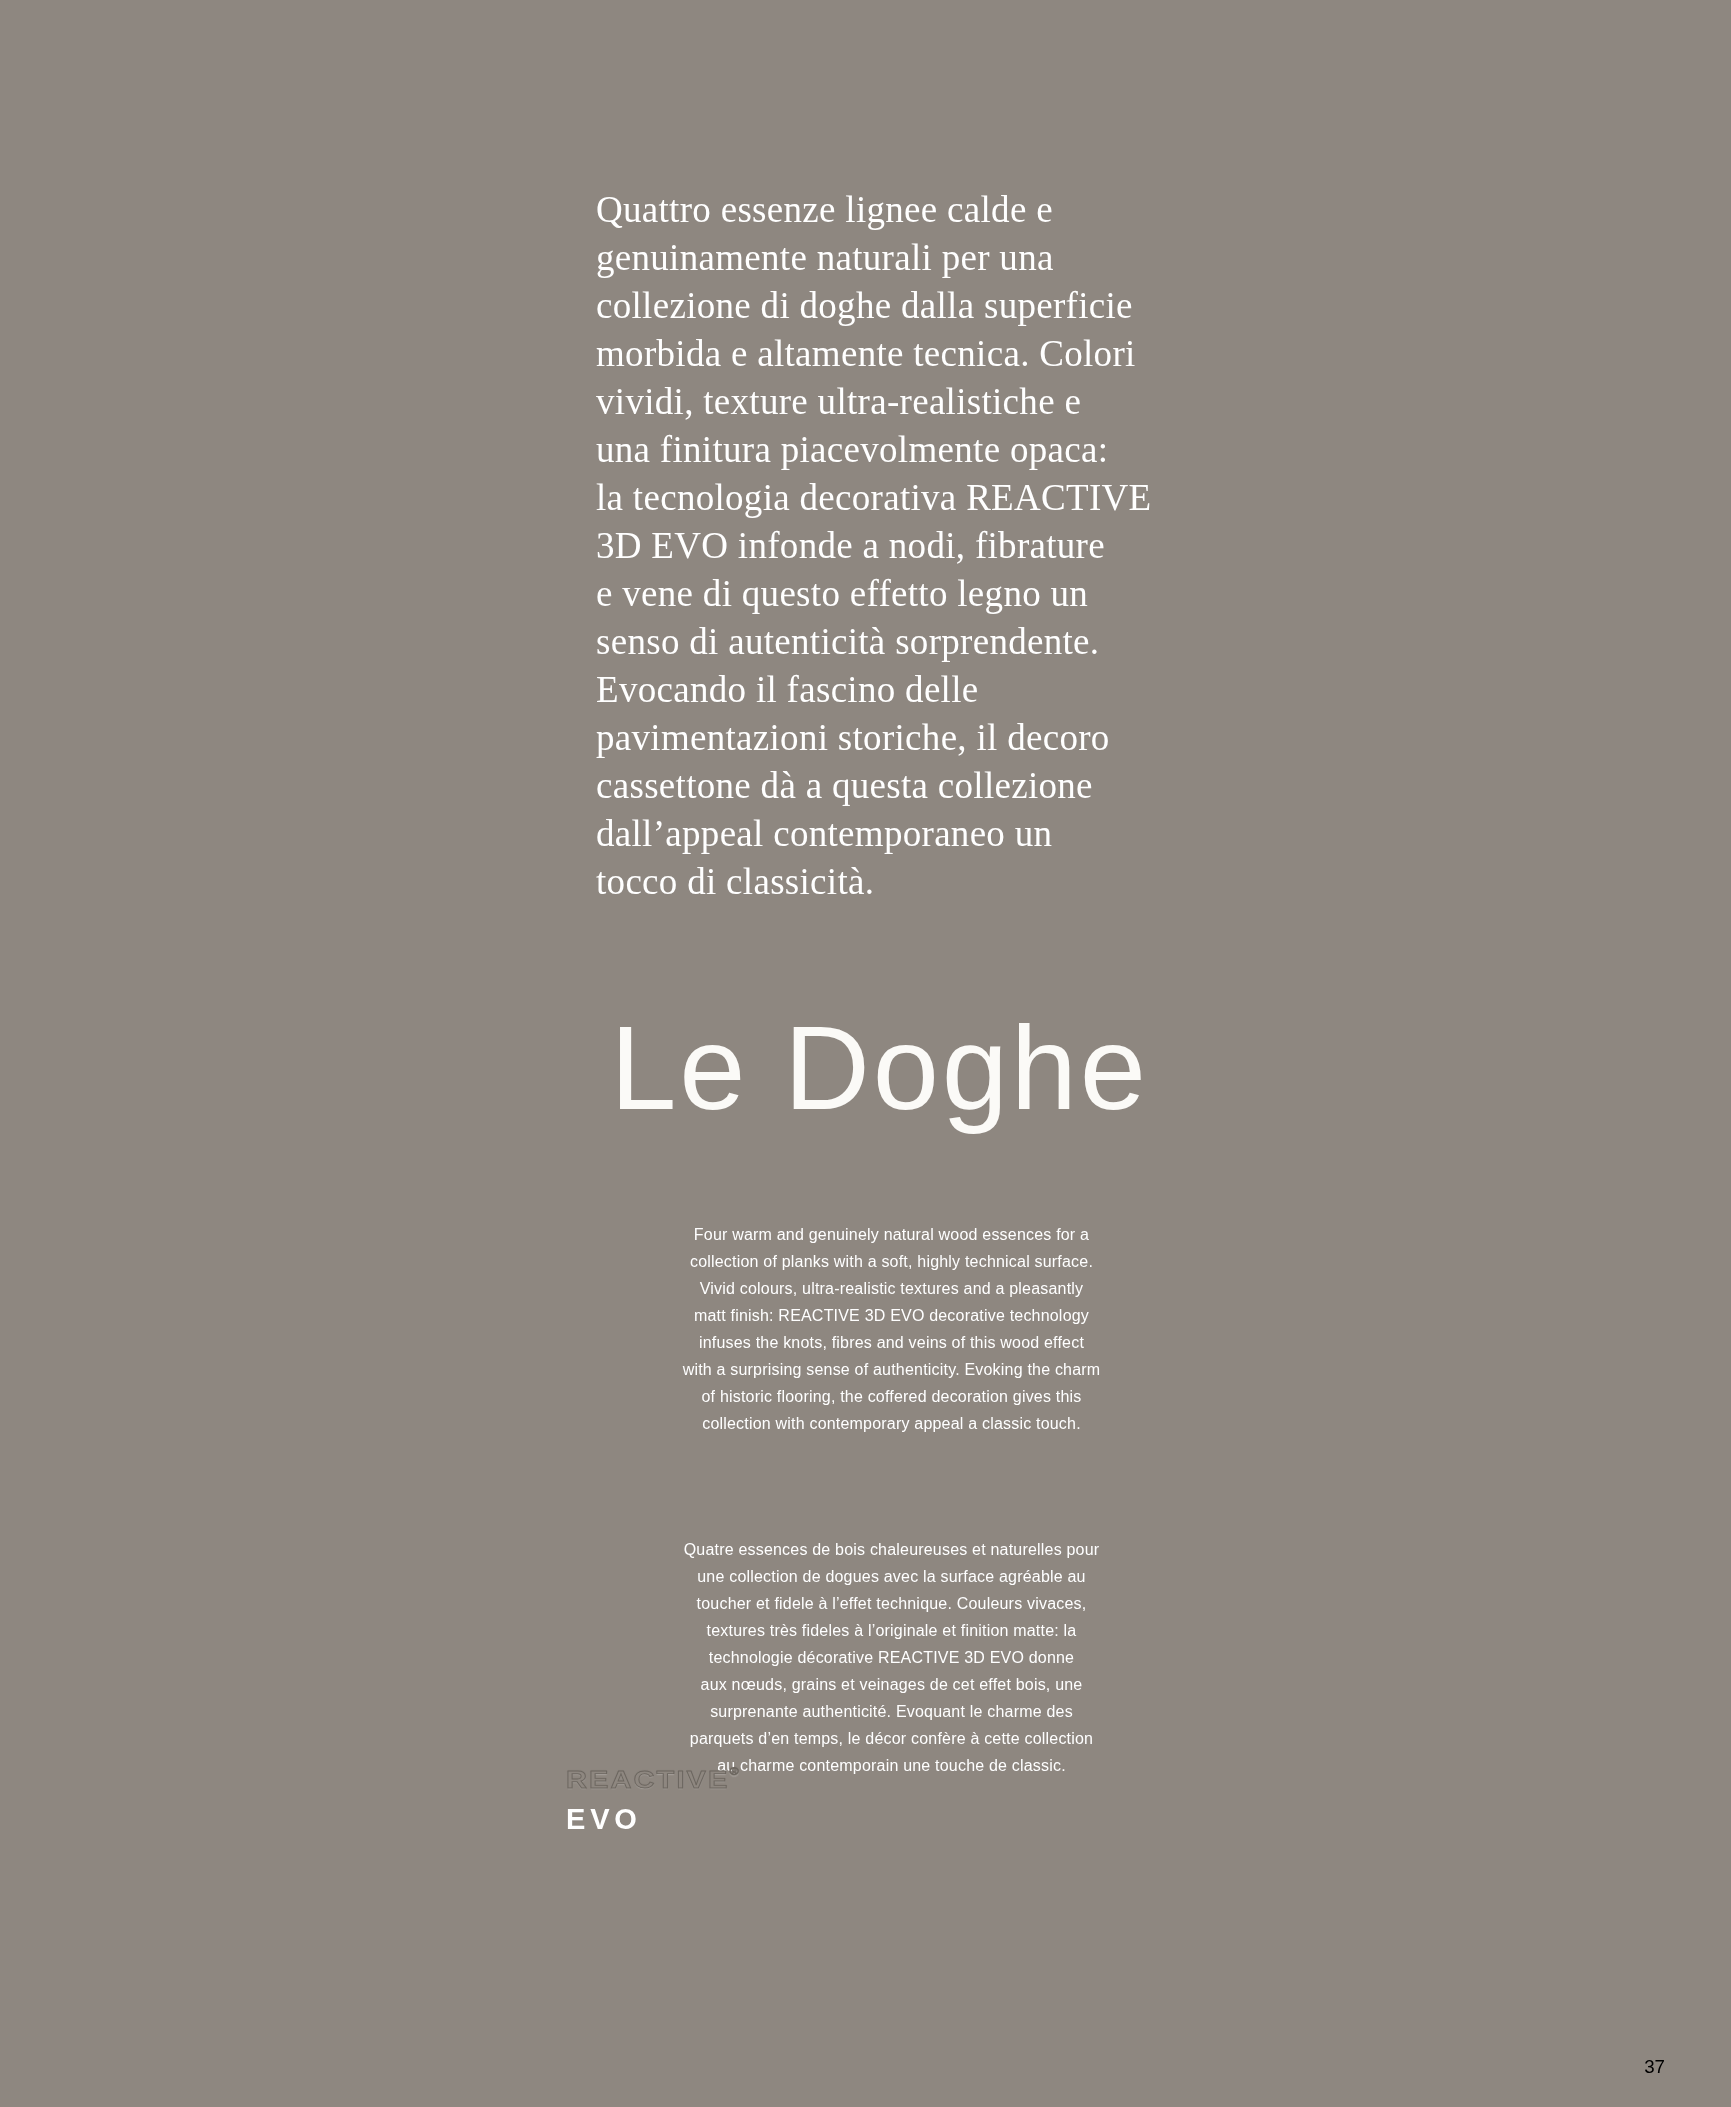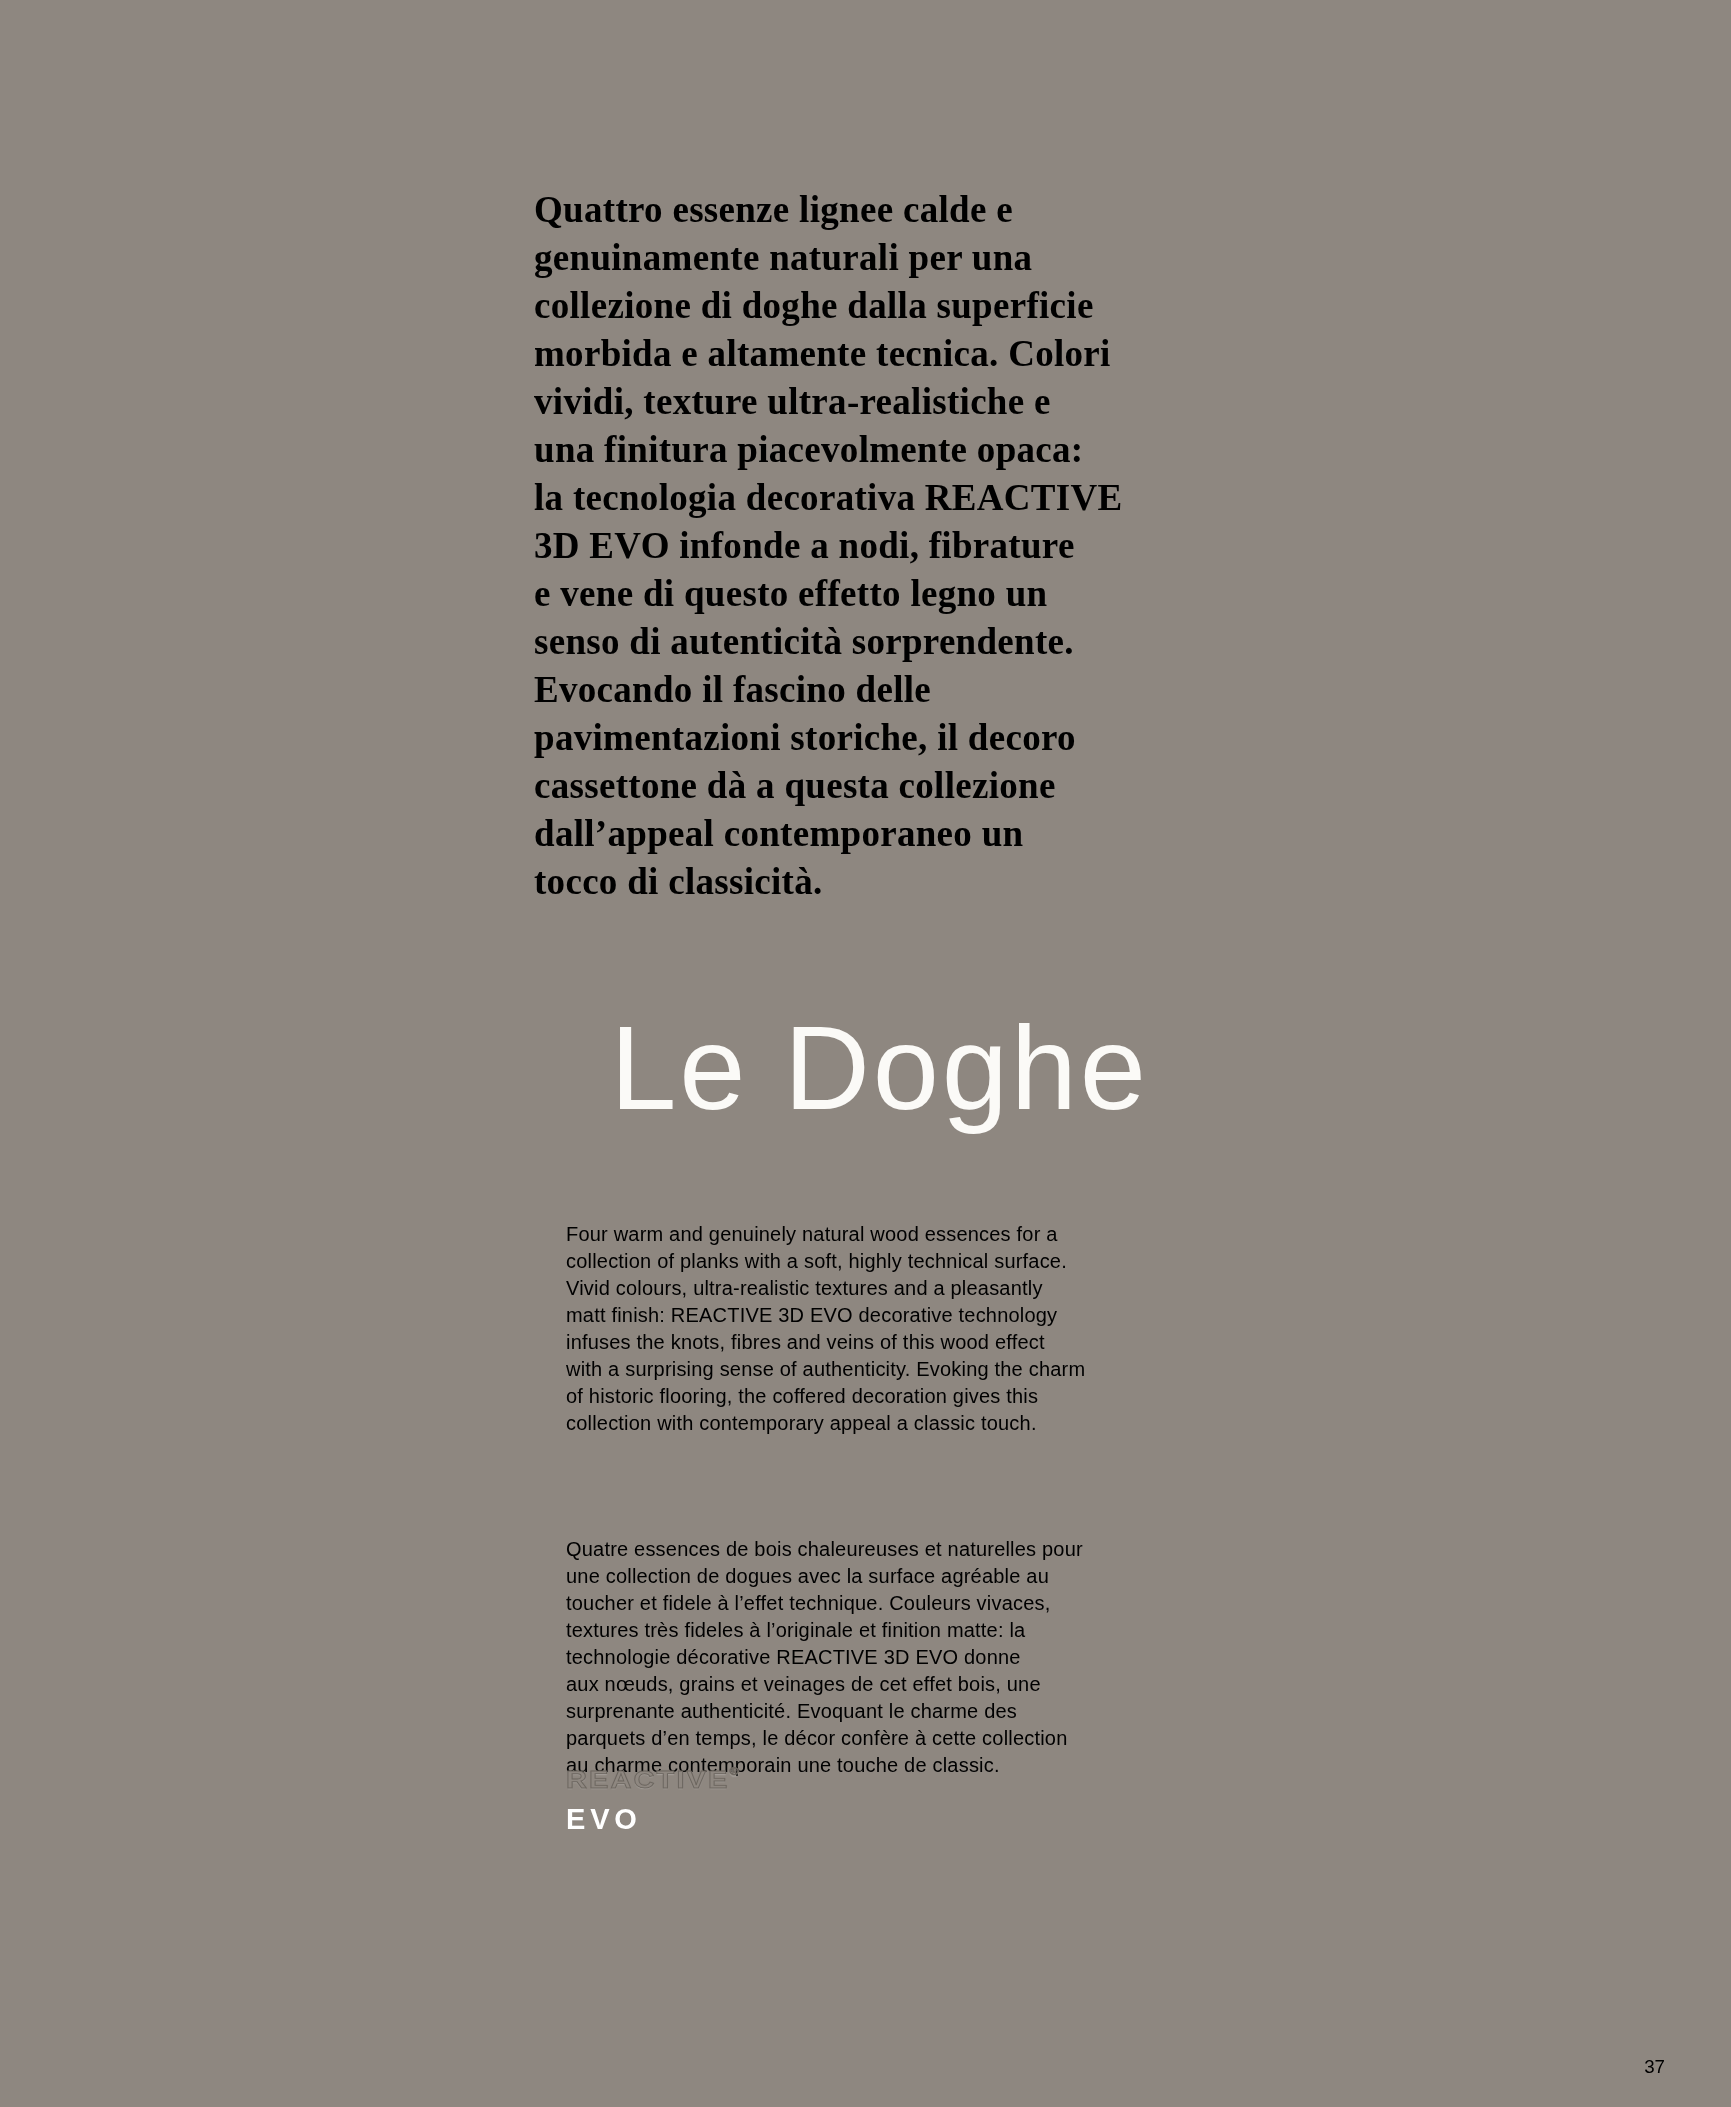--- a/index.html
+++ b/index.html
@@ -12,30 +12,29 @@
     width: 1731px;
     height: 2108px;
     background: #8E8780;
     overflow: hidden;
     font-family: "Liberation Sans", sans-serif;
   }
 
   
   .intro-it {
     position: absolute;
-    left: 534px;
+    left: 596px;
     top: 186px;
     width: 679px;
     font-family: "Liberation Serif", "DejaVu Serif", serif;
     font-size: 37px;
     line-height: 48px;
     letter-spacing: 0.3px;
-    color: #000000;
+    color: #ffffff;
     white-space: pre-line;
-    font-weight: bold;
   }
 
   
   .collection-title {
     position: absolute;
     left: 547px;
     top: 999px;
     width: 665px;
     text-align: center;
     font-family: "Liberation Sans", sans-serif;
@@ -44,25 +43,26 @@
     letter-spacing: 2.8px;
     color: #FBFAF7;
   }
 
   
   .body-para {
     position: absolute;
     left: 566px;
     width: 651px;
     font-family: "Liberation Sans", sans-serif;
-    font-size: 20px;
+    font-size: 16px;
     line-height: 27px;
     letter-spacing: 0.2px;
-    color: #000000;
+    color: #ffffff;
     white-space: pre-line;
+    text-align: center;
   }
   .body-en { top: 1221px; }
   .body-fr { top: 1536px; }
 
   
   .logo {
     position: absolute;
     left: 566px;
     top: 1766px;
     width: 208px;

